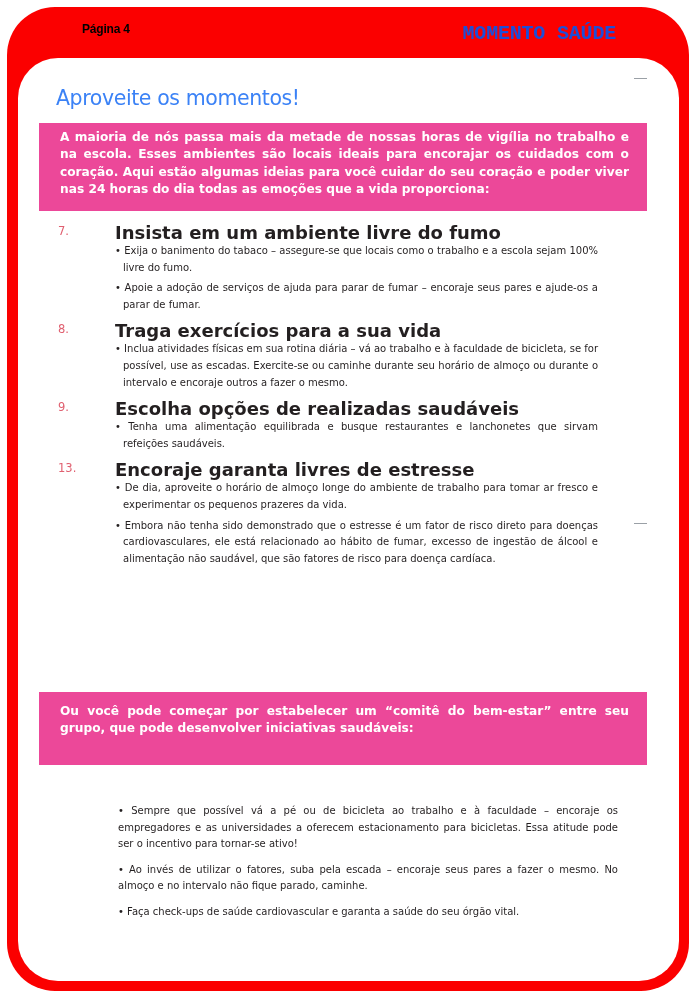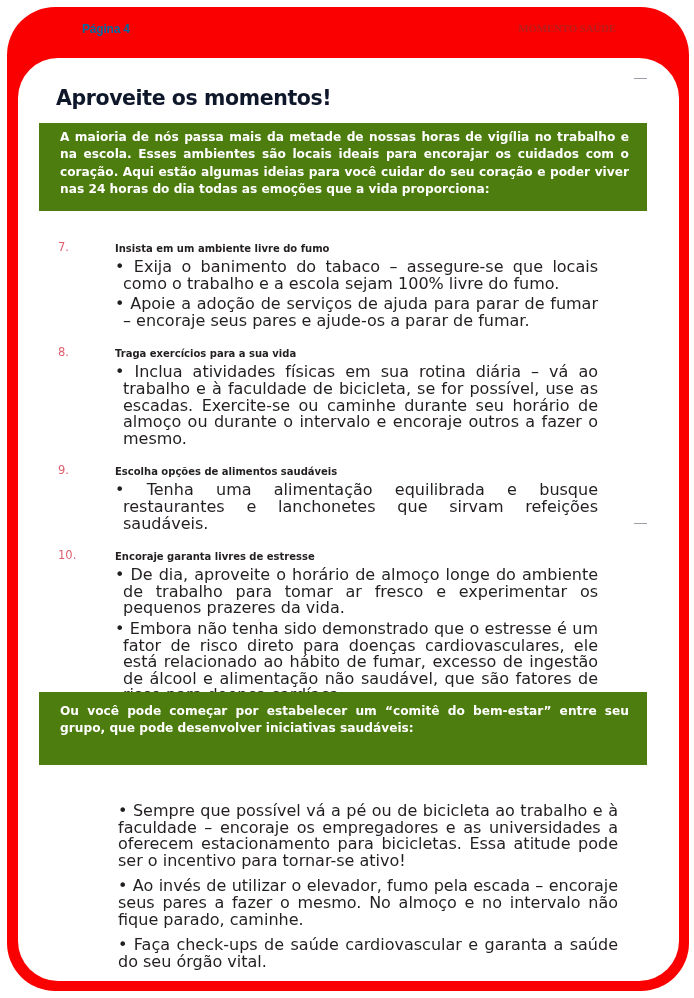--- a/index.html
+++ b/index.html
@@ -2,37 +2,37 @@
 <html><head>
 <meta charset="utf-8">
 <style>
   html, body { margin:0; padding:0; }
   body { width:694px; height:998px; background:#ffffff; position:relative; overflow:hidden;
          font-family:"DejaVu Sans", sans-serif; }
   .frame { position:absolute; left:7px; top:7px; width:682px; height:984px;
            background:#fb0000; border-radius:48px; }
   .panel { position:absolute; left:18px; top:58px; width:661px; height:923px;
            background:#ffffff; border-radius:40px; overflow:hidden; }
-  .hdr-page { position:absolute; left:82px; top:22px; color:#0369a1; font-weight:bold;
+  .hdr-page { position:absolute; left:82px; top:22px; color:#000000; font-weight:bold;
               font-family:"Liberation Sans", sans-serif; font-size:12px; letter-spacing:-0.2px; }
-  .hdr-title { position:absolute; right:78px; top:22px; color:#b91c1c; font-weight:bold;
-               font-family:Liberation Serif, serif; font-size:11px; letter-spacing:-0.2px; }
+  .hdr-title { position:absolute; right:78px; top:22px; color:#1d4ed8; font-weight:bold;
+               font-family:Liberation Mono, monospace; font-size:20px; letter-spacing:-0.2px; }
   .tick { position:absolute; width:13px; height:1px; background:#9aa0a6; }
-  .title { position:absolute; left:38px; top:28px; color:#0f172a; font-size:20.5px;
-           font-family:"DejaVu Sans", sans-serif; font-weight:bold; letter-spacing:-0.4px; }
-  .redbox { position:absolute; left:21px; width:608px; background:#4d7c0f; color:#fff;
+  .title { position:absolute; left:38px; top:28px; color:#3b82f6; font-size:20.5px;
+           font-family:"DejaVu Sans", sans-serif; font-weight:normal; letter-spacing:-0.4px; }
+  .redbox { position:absolute; left:21px; width:608px; background:#ec4899; color:#fff;
             font-weight:bold; font-size:12.2px; line-height:17.4px; box-sizing:border-box; }
   .redbox p { margin:0; text-align:justify; }
   .intro { top:65px; height:88px; padding:6px 18px 0 21px; }
   .cta { top:634px; height:73px; padding:11px 18px 16px 21px; }
   .items { position:absolute; left:40px; top:166px; width:540px; }
   .item { position:relative; padding-left:57px; margin-bottom:9px; }
   .num { position:absolute; left:0; top:0; color:#e06070; font-size:11.5px; }
-  .item-title { font-weight:bold; font-size:10px; color:#231f20; line-height:18px;margin-top:16px; }
-  .bullet { font-size:16px; color:#231f20; line-height:16.6px; text-align:justify;
+  .item-title { font-weight:bold; font-size:18px; color:#231f20; line-height:18px; }
+  .bullet { font-size:10px; color:#231f20; line-height:16.6px; text-align:justify;
             padding-left:8px; text-indent:-8px; margin:1px 0 4px 0; }
   .bullets2 { position:absolute; left:100px; top:736px; width:500px; }
   .bullets2 .bullet { padding-left:0; text-indent:0; margin:9px 0 5px 0; }
 </style>
 </head>
 <body>
 
 <div class="frame"></div>
 <div class="hdr-page">Página 4</div>
 <div class="hdr-title">MOMENTO SAÚDE</div>
@@ -54,33 +54,33 @@
       <p class="bullet">• Exija o banimento do tabaco – assegure-se que locais como o trabalho e a escola sejam 100% livre do fumo.</p>
       <p class="bullet">• Apoie a adoção de serviços de ajuda para parar de fumar – encoraje seus pares e ajude-os a parar de fumar.</p>
     </div>
     <div class="item">
       <span class="num">8.</span>
       <div class="item-title">Traga exercícios para a sua vida</div>
       <p class="bullet">• Inclua atividades físicas em sua rotina diária – vá ao trabalho e à faculdade de bicicleta, se for possível, use as escadas. Exercite-se ou caminhe durante seu horário de almoço ou durante o intervalo e encoraje outros a fazer o mesmo.</p>
     </div>
     <div class="item">
       <span class="num">9.</span>
-      <div class="item-title">Escolha opções de alimentos saudáveis</div>
+      <div class="item-title">Escolha opções de realizadas saudáveis</div>
       <p class="bullet">• Tenha uma alimentação equilibrada e busque restaurantes e lanchonetes que sirvam refeições saudáveis.</p>
     </div>
     <div class="item">
-      <span class="num">10.</span>
+      <span class="num">13.</span>
       <div class="item-title">Encoraje garanta livres de estresse</div>
       <p class="bullet">• De dia, aproveite o horário de almoço longe do ambiente de trabalho para tomar ar fresco e experimentar os pequenos prazeres da vida.</p>
       <p class="bullet">• Embora não tenha sido demonstrado que o estresse é um fator de risco direto para doenças cardiovasculares, ele está relacionado ao hábito de fumar, excesso de ingestão de álcool e alimentação não saudável, que são fatores de risco para doença cardíaca.</p>
     </div>
   </div>
 
   <div class="redbox cta">
     <p>Ou você pode começar por estabelecer um “comitê do bem-estar” entre seu grupo, que pode desenvolver iniciativas saudáveis:</p>
   </div>
 
   <div class="bullets2">
     <p class="bullet">• Sempre que possível vá a pé ou de bicicleta ao trabalho e à faculdade – encoraje os empregadores e as universidades a oferecem estacionamento para bicicletas. Essa atitude pode ser o incentivo para tornar-se ativo!</p>
-    <p class="bullet">• Ao invés de utilizar o elevador, fumo pela escada – encoraje seus pares a fazer o mesmo. No almoço e no intervalo não fique parado, caminhe.</p>
+    <p class="bullet">• Ao invés de utilizar o fatores, suba pela escada – encoraje seus pares a fazer o mesmo. No almoço e no intervalo não fique parado, caminhe.</p>
     <p class="bullet">• Faça check-ups de saúde cardiovascular e garanta a saúde do seu órgão vital.</p>
   </div>
 </div>
 
 </body></html>

